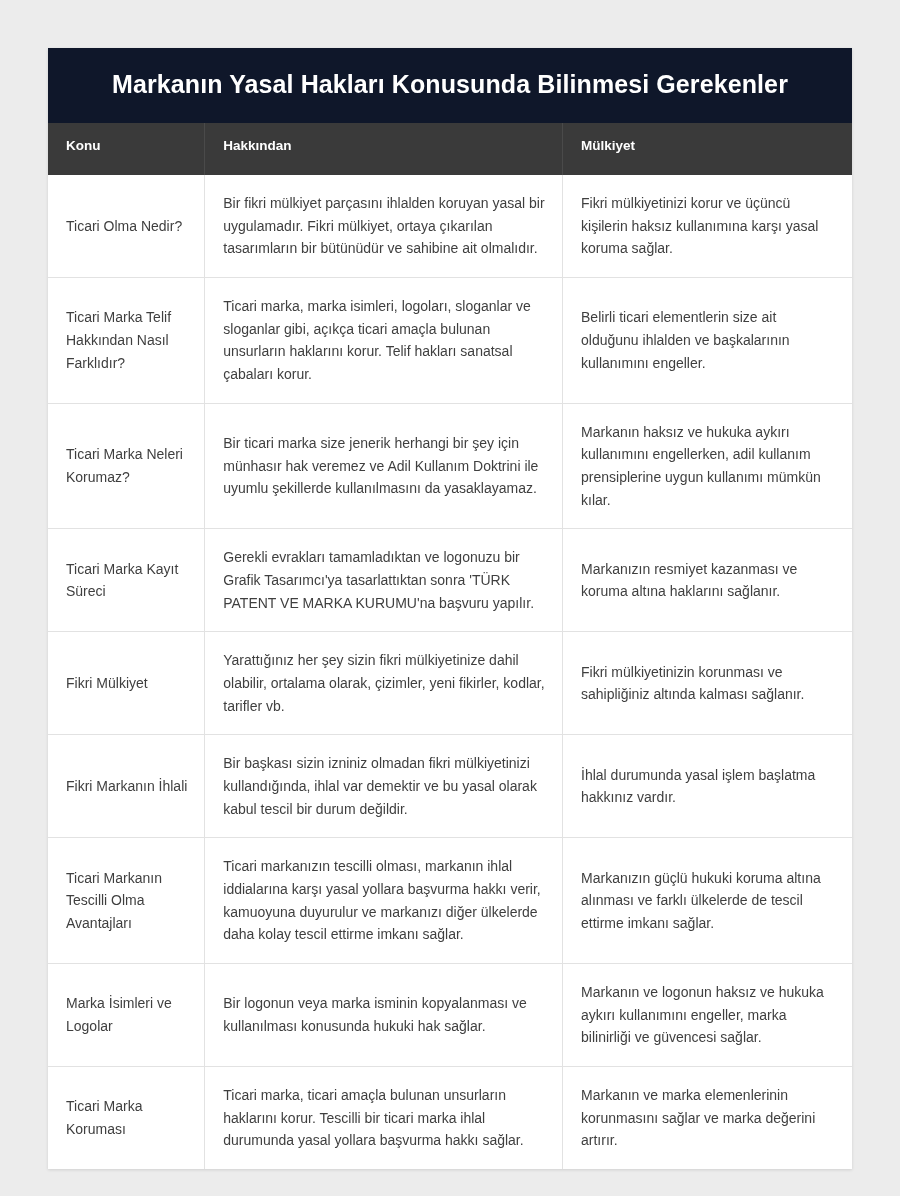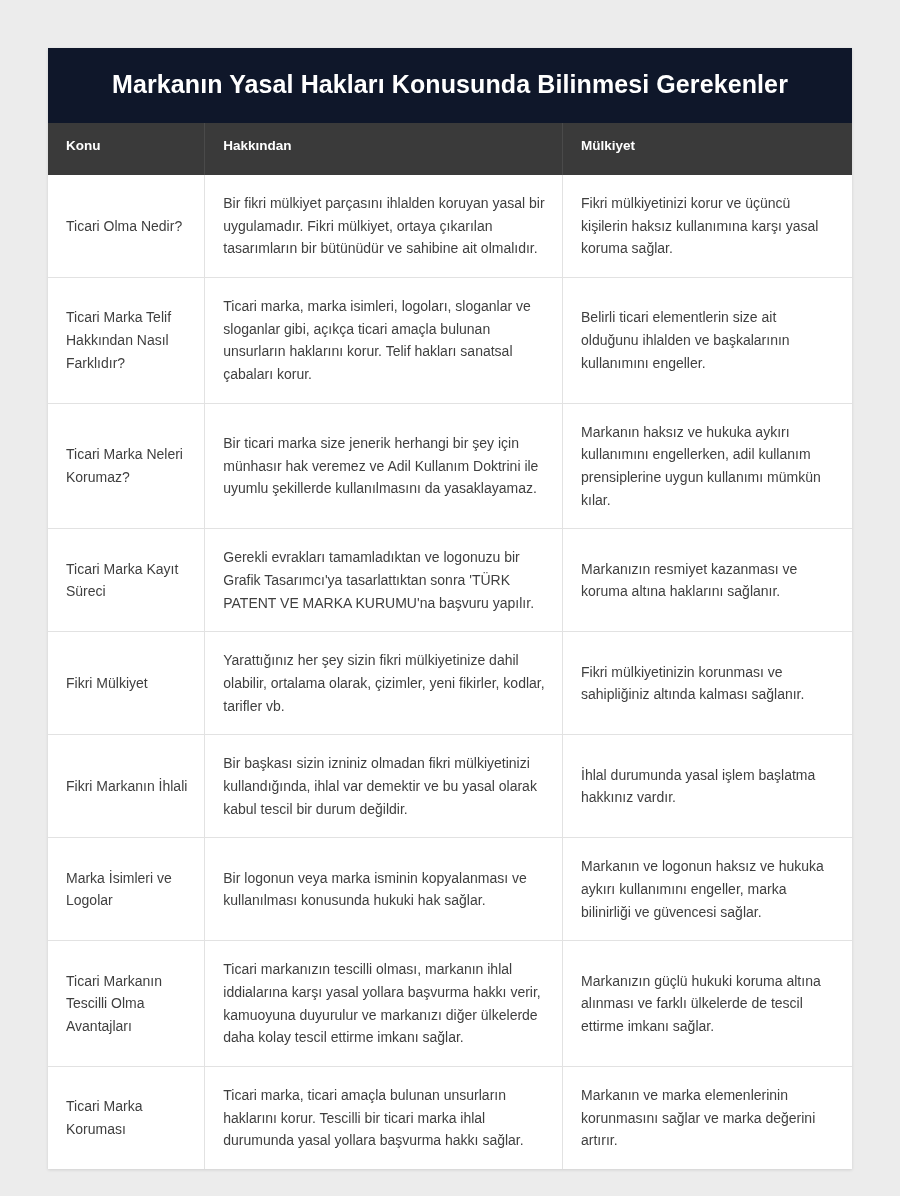--- a/index.html
+++ b/index.html
@@ -122,28 +122,28 @@
           <td class="cell-topic">Fikri Mülkiyet</td>
           <td>Yarattığınız her şey sizin fikri mülkiyetinize dahil olabilir, ortalama olarak, çizimler, yeni fikirler, kodlar, tarifler vb.</td>
           <td>Fikri mülkiyetinizin korunması ve sahipliğiniz altında kalması sağlanır.</td>
         </tr>
         <tr>
           <td class="cell-topic">Fikri Markanın İhlali</td>
           <td>Bir başkası sizin izniniz olmadan fikri mülkiyetinizi kullandığında, ihlal var demektir ve bu yasal olarak kabul tescil bir durum değildir.</td>
           <td>İhlal durumunda yasal işlem başlatma hakkınız vardır.</td>
         </tr>
         <tr>
+          <td class="cell-topic">Ticari Markanın Tescilli Olma Avantajları</td>
+          <td>Ticari markanızın tescilli olması, markanın ihlal iddialarına karşı yasal yollara başvurma hakkı verir, kamuoyuna duyurulur ve markanızı diğer ülkelerde daha kolay tescil ettirme imkanı sağlar.</td>
+          <td>Markanızın güçlü hukuki koruma altına alınması ve farklı ülkelerde de tescil ettirme imkanı sağlar.</td>
+        </tr>
+        <tr>
           <td class="cell-topic">Marka İsimleri ve Logolar</td>
           <td>Bir logonun veya marka isminin kopyalanması ve kullanılması konusunda hukuki hak sağlar.</td>
           <td>Markanın ve logonun haksız ve hukuka aykırı kullanımını engeller, marka bilinirliği ve güvencesi sağlar.</td>
-        </tr>
-        <tr>
-          <td class="cell-topic">Ticari Markanın Tescilli Olma Avantajları</td>
-          <td>Ticari markanızın tescilli olması, markanın ihlal iddialarına karşı yasal yollara başvurma hakkı verir, kamuoyuna duyurulur ve markanızı diğer ülkelerde daha kolay tescil ettirme imkanı sağlar.</td>
-          <td>Markanızın güçlü hukuki koruma altına alınması ve farklı ülkelerde de tescil ettirme imkanı sağlar.</td>
         </tr>
         <tr>
           <td class="cell-topic">Ticari Marka Koruması</td>
           <td>Ticari marka, ticari amaçla bulunan unsurların haklarını korur. Tescilli bir ticari marka ihlal durumunda yasal yollara başvurma hakkı sağlar.</td>
           <td>Markanın ve marka elemenlerinin korunmasını sağlar ve marka değerini artırır.</td>
         </tr>
       </tbody>
     </table>
 
   </div>

